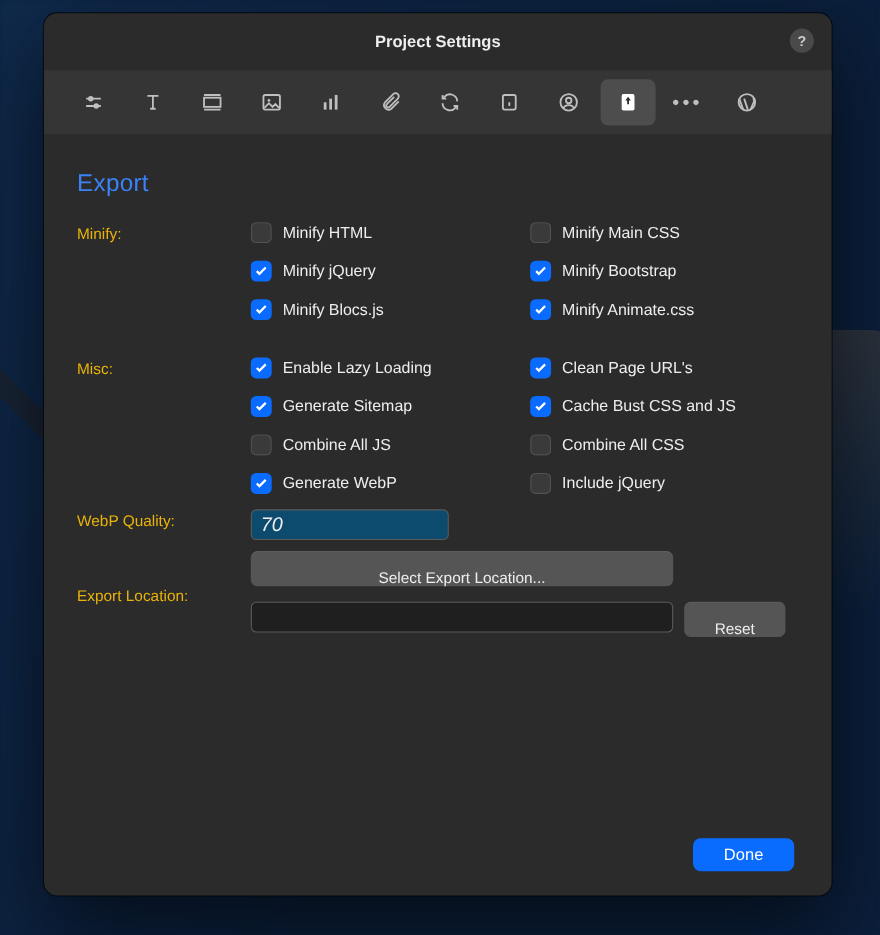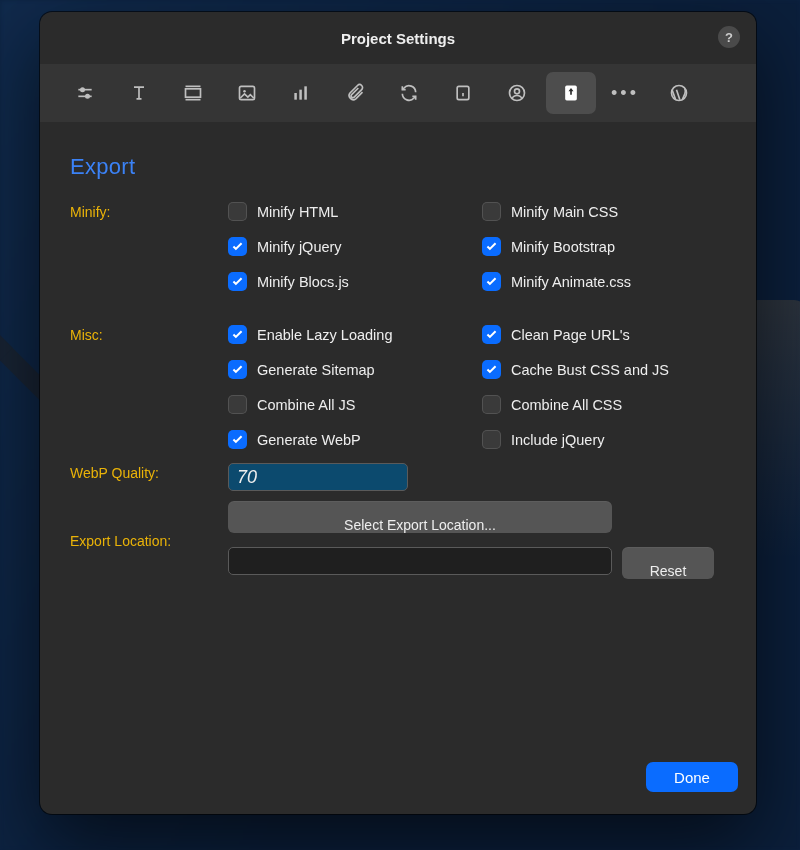--- a/index.html
+++ b/index.html
@@ -96,21 +96,21 @@
     box-shadow: inset 0 1px 0 rgba(255,255,255,0.05);
   }
   .btn-wide{ width:384px; text-align:center;}
   .path-row{ display:flex; gap:10px; margin-top:14px;}
   .path-input{
     width:384px; height:28px;
     background:#1f1f1f; border:1px solid #5a5a5a; border-radius:5px;
   }
   .reset-btn{ width:92px;}
   .footer{
-    padding:0 18px 22px 0; display:flex; justify-content:flex-end;
+    padding:0 34px 22px 0; display:flex; justify-content:flex-end;
   }
   .done-btn{
     height:30px; width:92px;
     border:none; border-radius:7px;
     background:#0a6cff; color:#fff; font-size:15px; font-weight:500;
     cursor:pointer;
   }
   .row + .row { margin-top:20px; }
   .row.tight{ margin-top:14px;}
   .bg-right-blob { position:absolute; right:-6px; top:300px; width:60px; height:260px; background: linear-gradient(180deg,#ffb44a22,#00000000); border-radius:12px; }

